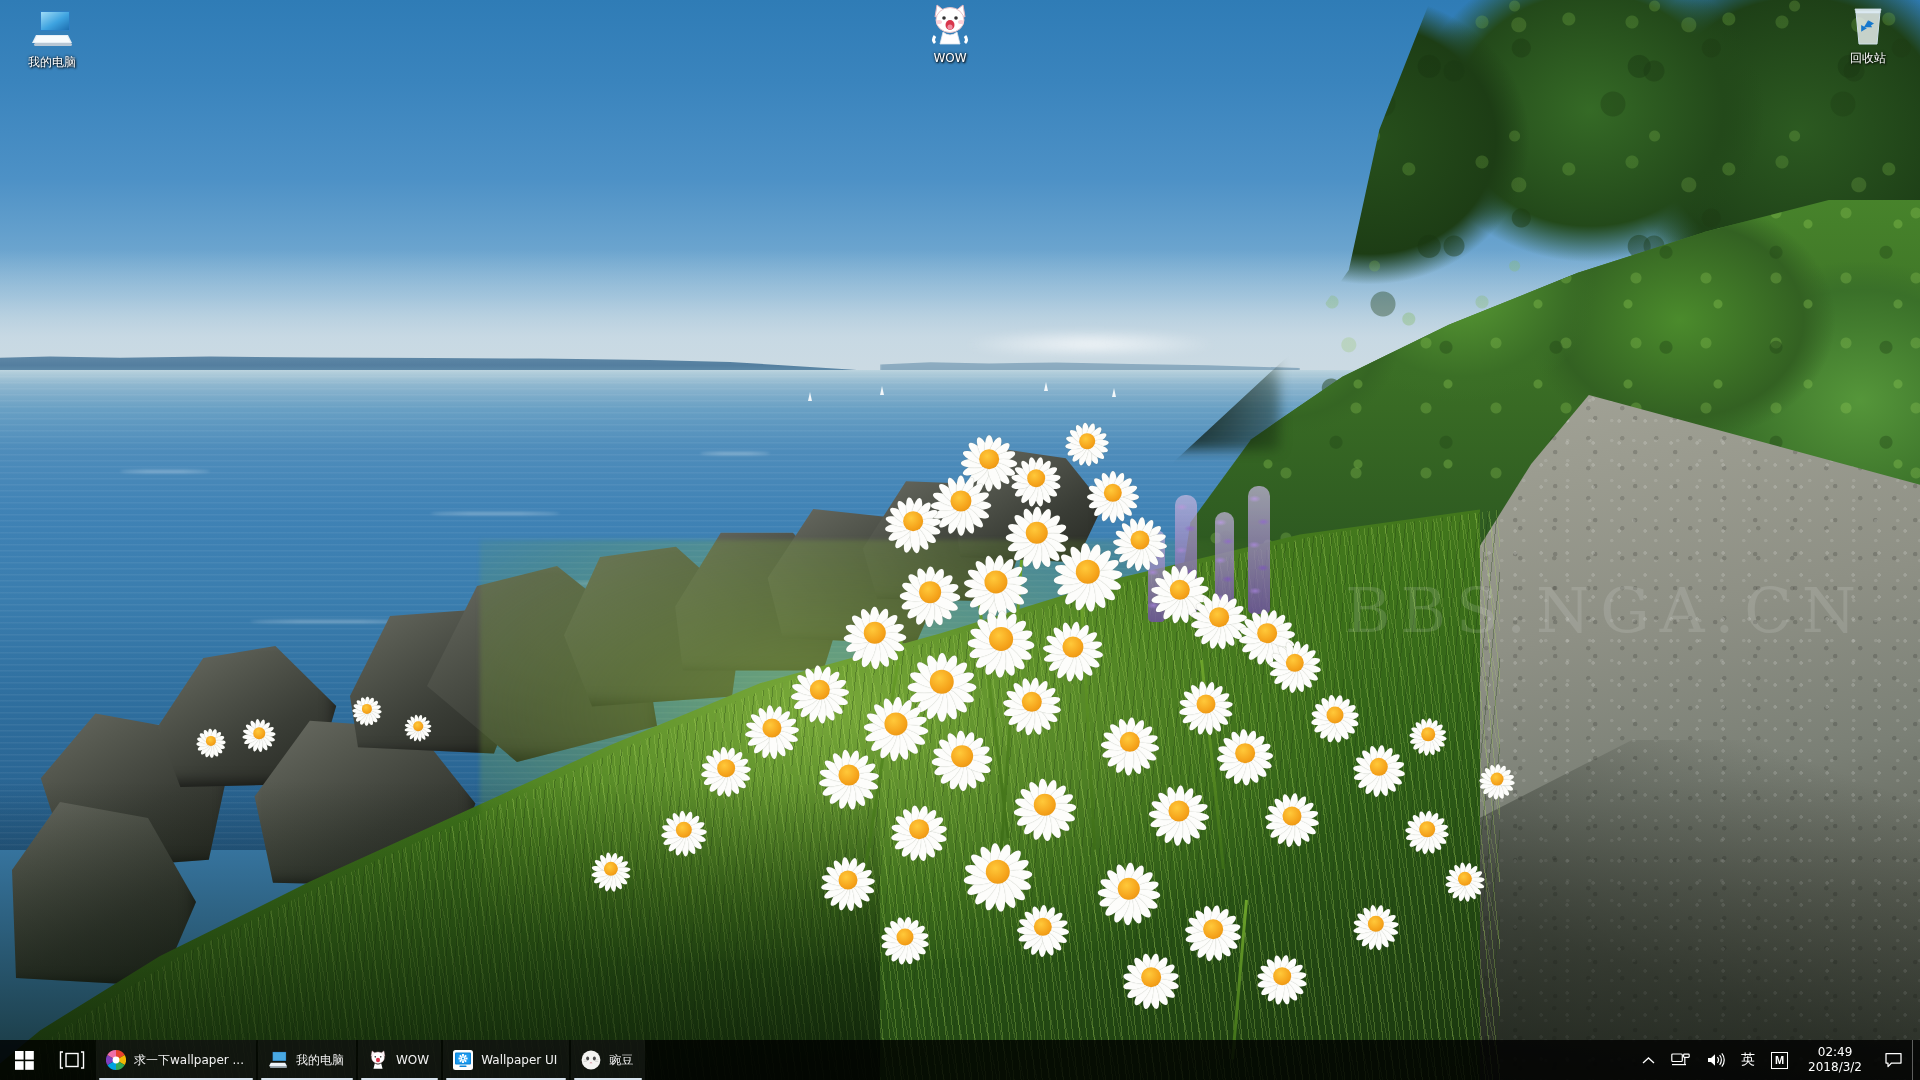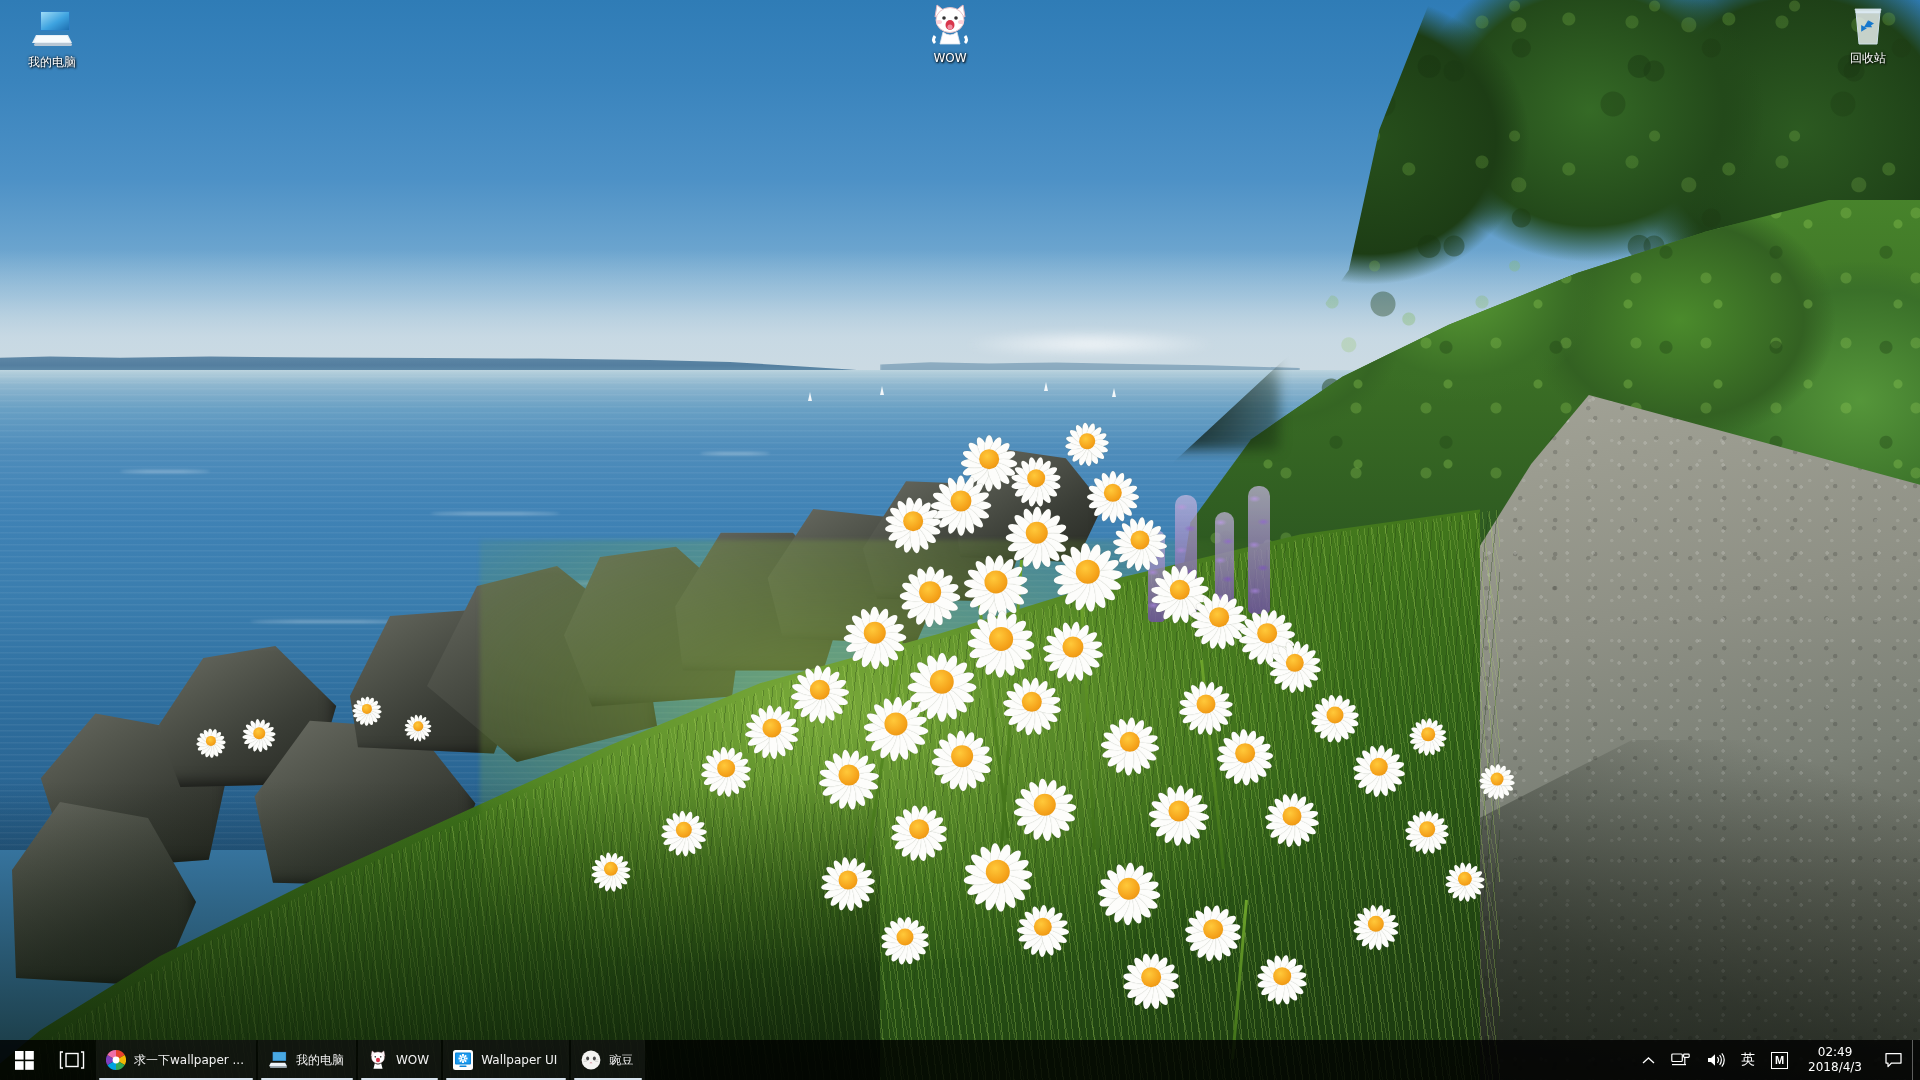--- a/index.html
+++ b/index.html
@@ -1392,20 +1392,21 @@
         <span class="pet" style="transform:rotate(441.5deg) translateX(4%);"></span>
         <span class="pet" style="transform:rotate(464deg) translateX(4%);"></span>
         <span class="pet" style="transform:rotate(486.5deg) translateX(4%);"></span>
         <span class="pet" style="transform:rotate(509deg) translateX(4%);"></span>
         <span class="pet" style="transform:rotate(531.5deg) translateX(4%);"></span>
         <span class="core"></span>
       </div>
     </div>
 
   <div id="watermark">
+    <div class="wm-sub">BBS.NGA.CN</div>
   </div>
 </div>
 
 <div class="desk-icon" style="left:8px; top:6px;">
   <div class="glyph">
     <svg width="44" height="40" viewBox="0 0 44 40">
       <polygon points="10,2 40,2 40,22 10,22" fill="#2d7fc4"></polygon>
       <polygon points="11,3 39,3 39,21 11,21" fill="url(#mg)"></polygon>
       <defs>
           <linearGradient id="mg" x1="0" y1="0" x2="1" y2="1">
@@ -1589,21 +1590,21 @@
       </svg>
     </div>
     <div class="tray-item">
       <span class="tray-ime">英</span>
     </div>
     <div class="tray-item">
       <span class="tray-m">M</span>
     </div>
     <div id="clock">
       <span class="t">02:49</span>
-      <span class="d">2018/4/3</span>
+      <span class="d">2018/3/2</span>
     </div>
     <div class="tray-action">
       <svg width="17" height="16" viewBox="0 0 17 16">
         <path d="M1 1.5 H16 V11 H6.5 L3 14.6 V11 H1 Z" stroke="#fff" stroke-width="1.25" fill="none" stroke-linejoin="round"></path>
       </svg>
     </div>
     <div class="showdesk"></div>
   </div>
 </div>
 

